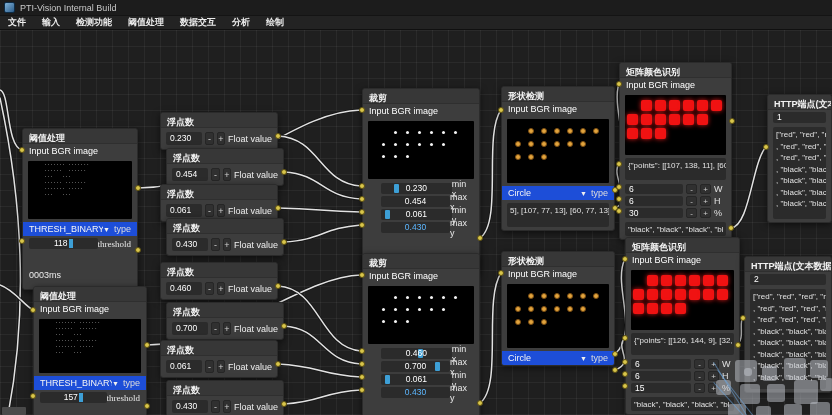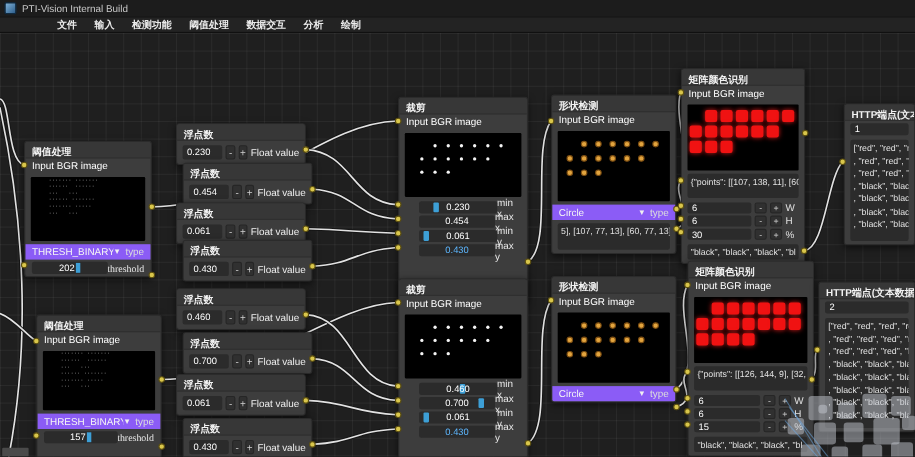--- a/index.html
+++ b/index.html
@@ -1,37 +1,37 @@
 <!DOCTYPE html>
 <html><head>
 <meta charset="utf-8">
 <style>
   html,body{margin:0;padding:0;width:832px;height:415px;overflow:hidden;background:#1a1a1a;
     font-family:"Liberation Sans","DejaVu Sans",sans-serif;-webkit-font-smoothing:antialiased;}
   #titlebar{height:16px;background:#1c1c1c;display:flex;align-items:center;padding-left:4px;border-bottom:1px solid #141414;box-sizing:border-box;}
   #app-icon{width:9px;height:9px;margin-right:5px;border-radius:2px;background:linear-gradient(135deg,#7fb2d9,#2d5d8a);border:1px solid #0e2c46;}
   #titletext{font-size:9px;color:#c9c9c9;white-space:nowrap;}
-  #menubar{height:14px;background:#232323;display:flex;align-items:center;border-bottom:1px solid #101010;box-sizing:border-box;padding-left:44px;}
+  #menubar{height:14px;background:#232323;display:flex;align-items:center;border-bottom:1px solid #101010;box-sizing:border-box;}
   .menu-item{font-size:9px;font-weight:bold;color:#ececec;padding:0 8px;white-space:nowrap;cursor:default;}
   #canvas{position:absolute;left:0;top:30px;width:832px;height:385px;background-color:#1f1f1f;
     background-image:linear-gradient(rgba(255,255,255,.05) 1px,transparent 1px),
                      linear-gradient(90deg,rgba(255,255,255,.05) 1px,transparent 1px);
     background-size:16px 16px;overflow:hidden;}
   #wires{position:absolute;left:0;top:0;z-index:1;pointer-events:none;}
   .node{position:absolute;z-index:2;background:#3d3d3d;border:1px solid #2b2b2b;border-radius:3px;
     box-shadow:0 2px 7px rgba(0,0,0,.55);color:#e6e6e6;font-size:9px;box-sizing:border-box;overflow:hidden;}
   .node-header{padding:3px 6px;height:15px;box-sizing:border-box;font-weight:bold;color:#f2f2f2;
     background:#373737;border-bottom:1px solid #2f2f2f;white-space:nowrap;overflow:hidden;}
   .prow{padding:2px 6px;height:14px;box-sizing:border-box;white-space:nowrap;overflow:hidden;color:#fff;}
   .preview{position:relative;margin:3px 5px;background:#000;border-radius:1px;overflow:hidden;}
   .pv-line{font-family:"DejaVu Sans Mono",monospace;font-size:5px;line-height:6px;color:#cfcfcf;opacity:.8;padding-left:16px;white-space:pre;}
   .dot{position:absolute;border-radius:50%;background:#f4f4f4;}
   .circ{position:absolute;border-radius:50%;background:#e2a43e;border:1px solid #7e4f12;box-sizing:border-box;}
   .sq{position:absolute;background:#f01212;border-radius:2px;box-shadow:0 0 5px rgba(255,30,30,.85);}
-  .selrow{display:flex;align-items:center;padding:2px 6px;height:14px;box-sizing:border-box;background:#8b5cf6;}
+  .selrow{display:flex;align-items:center;padding:2px 6px;height:14px;box-sizing:border-box;background:#1d4ed8;}
   .selval{flex:1;white-space:nowrap;overflow:hidden;color:#f5f5f5;}
   .selright{display:flex;align-items:center;gap:4px;color:#dcdcdc;}
   .dd-icon{font-size:7px;color:#f0f0f0;}
   .srow{display:flex;align-items:center;padding:2px 6px;height:15px;box-sizing:border-box;}
   .sfield{width:76px;height:11px;background:#2b2b2b;border-radius:2px;color:#fff;text-align:center;line-height:11px;font-size:8.5px;position:relative;}
   .cursor{display:inline-block;width:4px;height:9px;vertical-align:middle;margin-left:1px;}
   .srow .lab{margin-left:auto;color:#e8e8e8;font-family:Liberation Serif, serif;}
   .frow{display:flex;align-items:center;gap:3px;padding:3px 5px;height:21px;box-sizing:border-box;}
   .ffield{width:52px;height:13px;background:#2b2b2b;border-radius:2px;color:#fff;line-height:13px;padding-left:4px;font-size:8.5px;}
   .mbtn{width:12px;height:13px;background:#303030;border:1px solid #262626;border-radius:2px;color:#cfcfcf;
@@ -135,23 +135,24 @@
         <div class="pv-line">···   ···</div>
       </div>
       <div class="selrow">
         <span class="selval">THRESH_BINARY</span>
         <span class="selright">
           <span class="dd-icon">▼</span>
           <span>type</span>
         </span>
       </div>
       <div class="srow">
-        <div class="sfield"><span>202</span><span class="cursor" style="background: rgb(61, 159, 214);"></span></div>
+        <div class="sfield"><span>118</span><span class="cursor" style="background: rgb(61, 159, 214);"></span></div>
         <span class="lab">threshold</span>
       </div>
+      <div class="foot">0003ms</div>
     </div>
     <div class="node" style="left: 33px; top: 256px; width: 114px;">
       <div class="node-header">阈值处理</div>
       <div class="prow">Input BGR image</div>
       <div class="preview" style="height: 54px;">
         <div class="pv-line"></div>
         <div class="pv-line">······· ·······</div>
         <div class="pv-line">······  ······</div>
         <div class="pv-line">···   ···</div>
         <div class="pv-line"></div>

